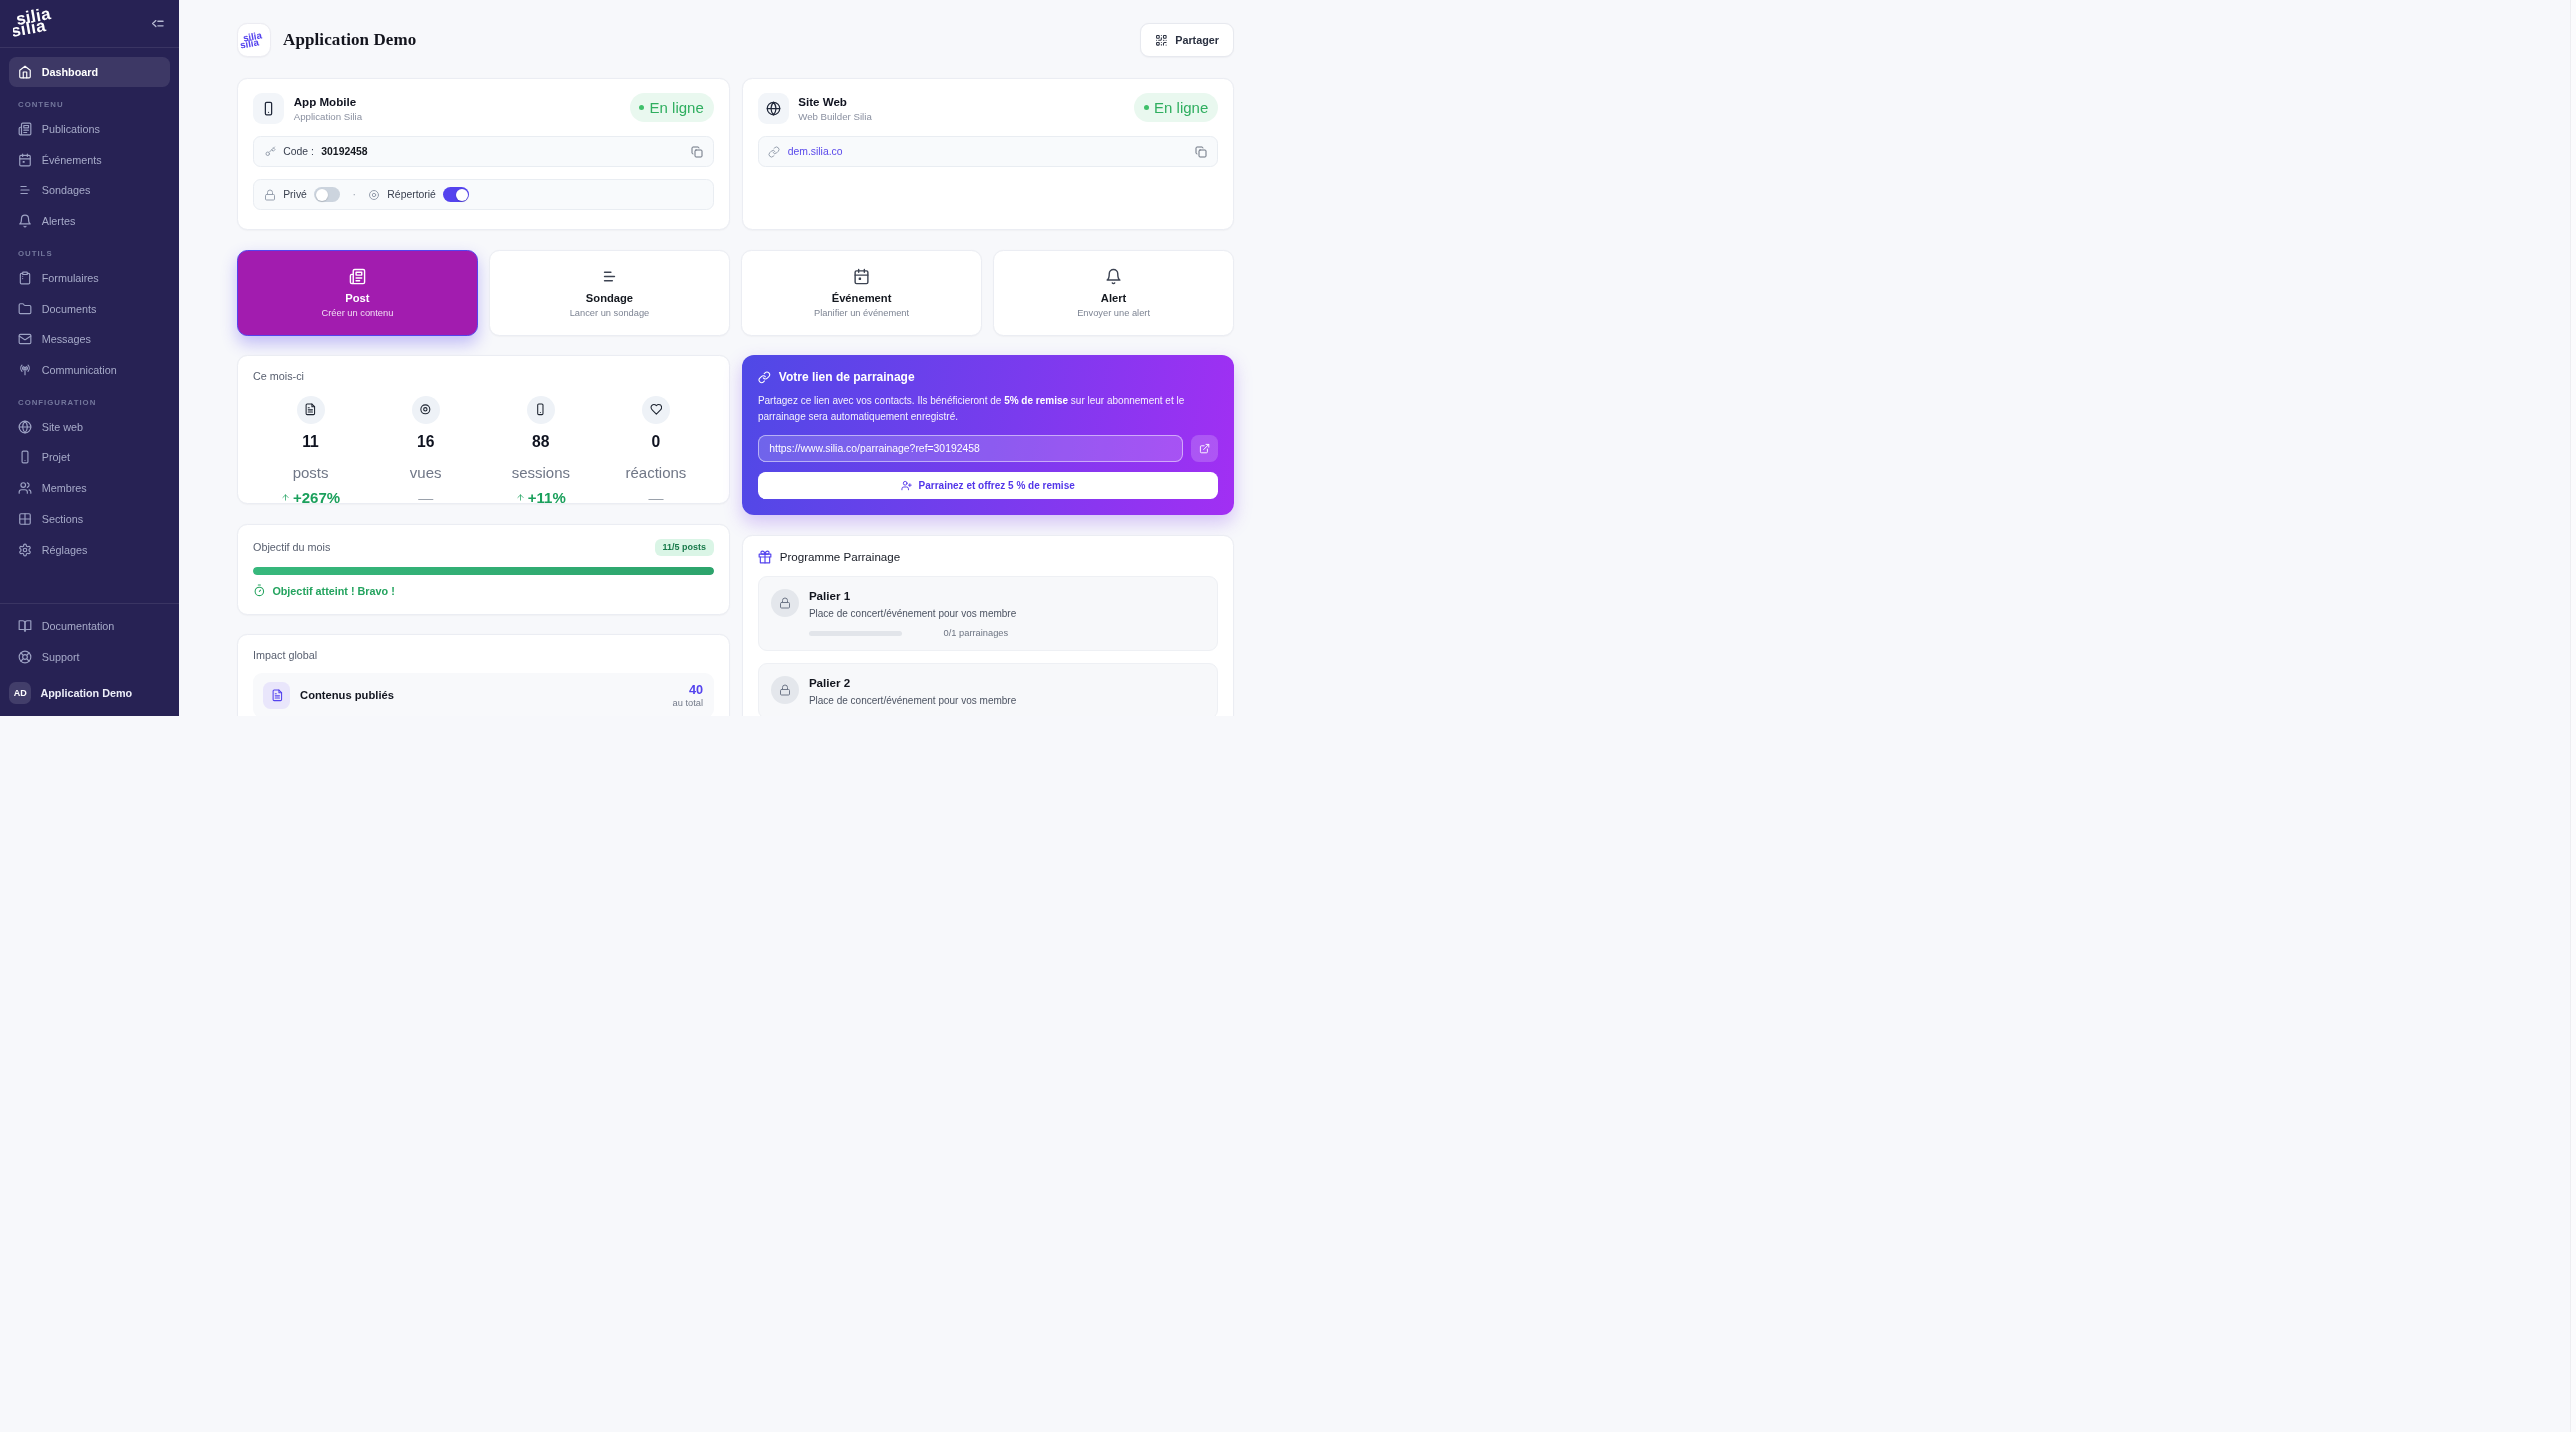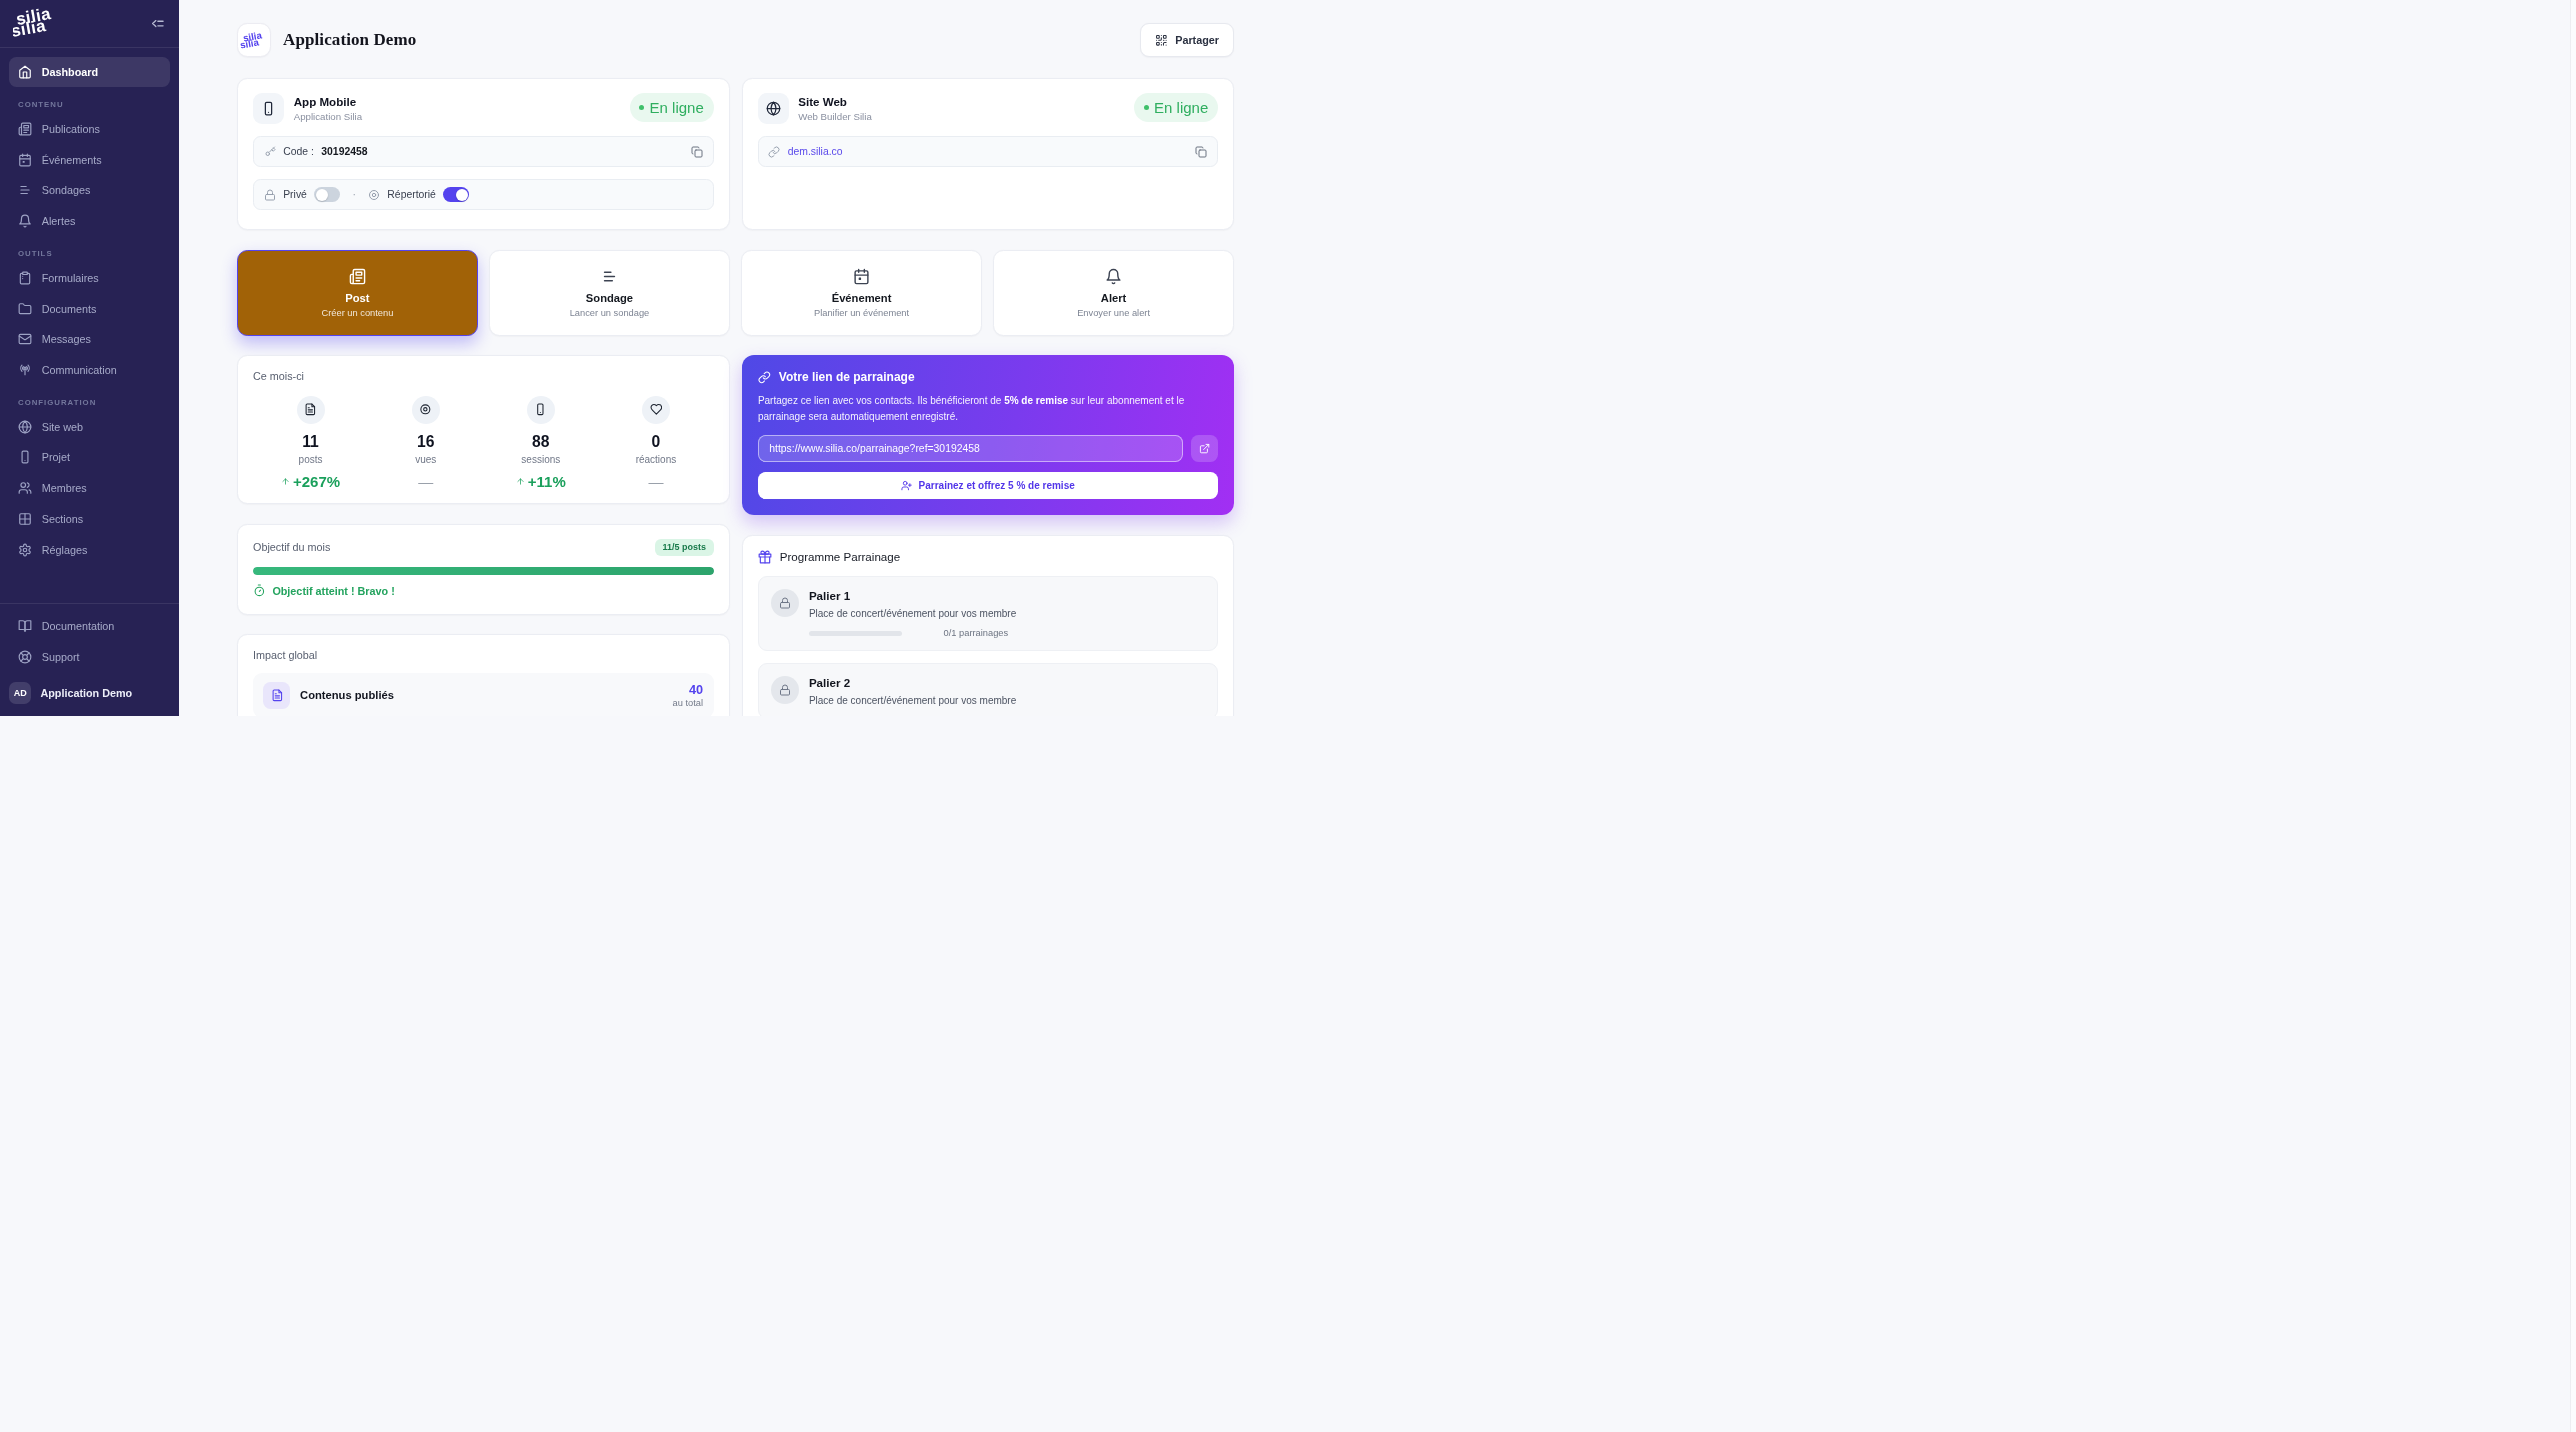--- a/index.html
+++ b/index.html
@@ -59,33 +59,33 @@
   .switch[data-on="true"] { background:#5443ee; }
   .switch[data-on="true"]::after { left:auto; right:1.5px; }
   .tog-sep { color:#9aa1ad; margin:0 4.5px; }
   .site-link { color:#5a49eb; text-decoration:none; font-size:10.4px; cursor:pointer; }
 
   .grid4 { display:grid; grid-template-columns:repeat(4,1fr); gap:11.2px; margin-top:19.4px; }
   .action-card { height:86px; display:flex; flex-direction:column; align-items:center; justify-content:center; cursor:pointer; }
   .action-card .ic { width:17px; height:17px; color:#3c4352; margin-bottom:7.5px; }
   .action-title { font-size:11.2px; font-weight:700; color:#14181f; }
   .action-sub { font-size:9.3px; color:#7d8493; margin-top:3.7px; }
-  .action-card.primary { background:#a16207; border-color:#5443ee; box-shadow:0 7.5px 16.4px rgba(84,67,238,.32); }
+  .action-card.primary { background:#a21caf; border-color:#5443ee; box-shadow:0 7.5px 16.4px rgba(84,67,238,.32); }
   .action-card.primary .ic, .action-card.primary .action-title { color:#fff; }
   .action-card.primary .action-sub { color:rgba(255,255,255,.85); }
 
   .grid-cols { display:grid; grid-template-columns:1fr 1fr; gap:12px; margin-top:19.4px; align-items:start; }
   .col { display:flex; flex-direction:column; gap:19.4px; }
   .card-label { font-size:10.8px; color:#596070; }
   .stats-card { padding:14px 15px; height:149px; }
   .stats { display:grid; grid-template-columns:repeat(4,1fr); margin-top:13.4px; text-align:center; }
   .stat-ic { width:28px; height:28px; border-radius:50%; background:#eef2f7; color:#1d2430; margin:0 auto; display:grid; place-items:center; }
   .stat-ic .ic { width:12.7px; height:12.7px; }
   .stat-val { font-size:15.7px; font-weight:800; color:#0f1320; margin-top:9.7px; }
-  .stat-label { font-size:10px; color:#707787; margin-top:3px; }
+  .stat-label { font-size:15px; color:#707787; margin-top:13px; }
   .stat-trend { margin-top:7.5px; font-size:15px; font-weight:700; display:flex; align-items:center; justify-content:center; gap:3px; }
   .stat-trend[data-dir="up"] { color:#1ba05c; }
   .stat-trend[data-dir="flat"] { color:#9aa1ab; font-weight:400; }
   .stat-trend .ic { width:9px; height:9px; }
 
   .grad-card { background:linear-gradient(100deg,#4f49e6 0%,#7a3bee 55%,#a22ff3 100%); border-radius:12px; padding:15px 16.4px; color:#fff; height:160px; box-shadow:0 7.5px 18px rgba(122,59,238,.28); }
   .grad-title { display:flex; align-items:center; gap:8.2px; font-size:12px; font-weight:700; }
   .grad-title .ic { width:12.7px; height:12.7px; }
   .grad-text { margin-top:9px; font-size:10px; line-height:1.62; color:rgba(255,255,255,.93); max-width:466px; }
   .grad-text b { color:#fff; }

